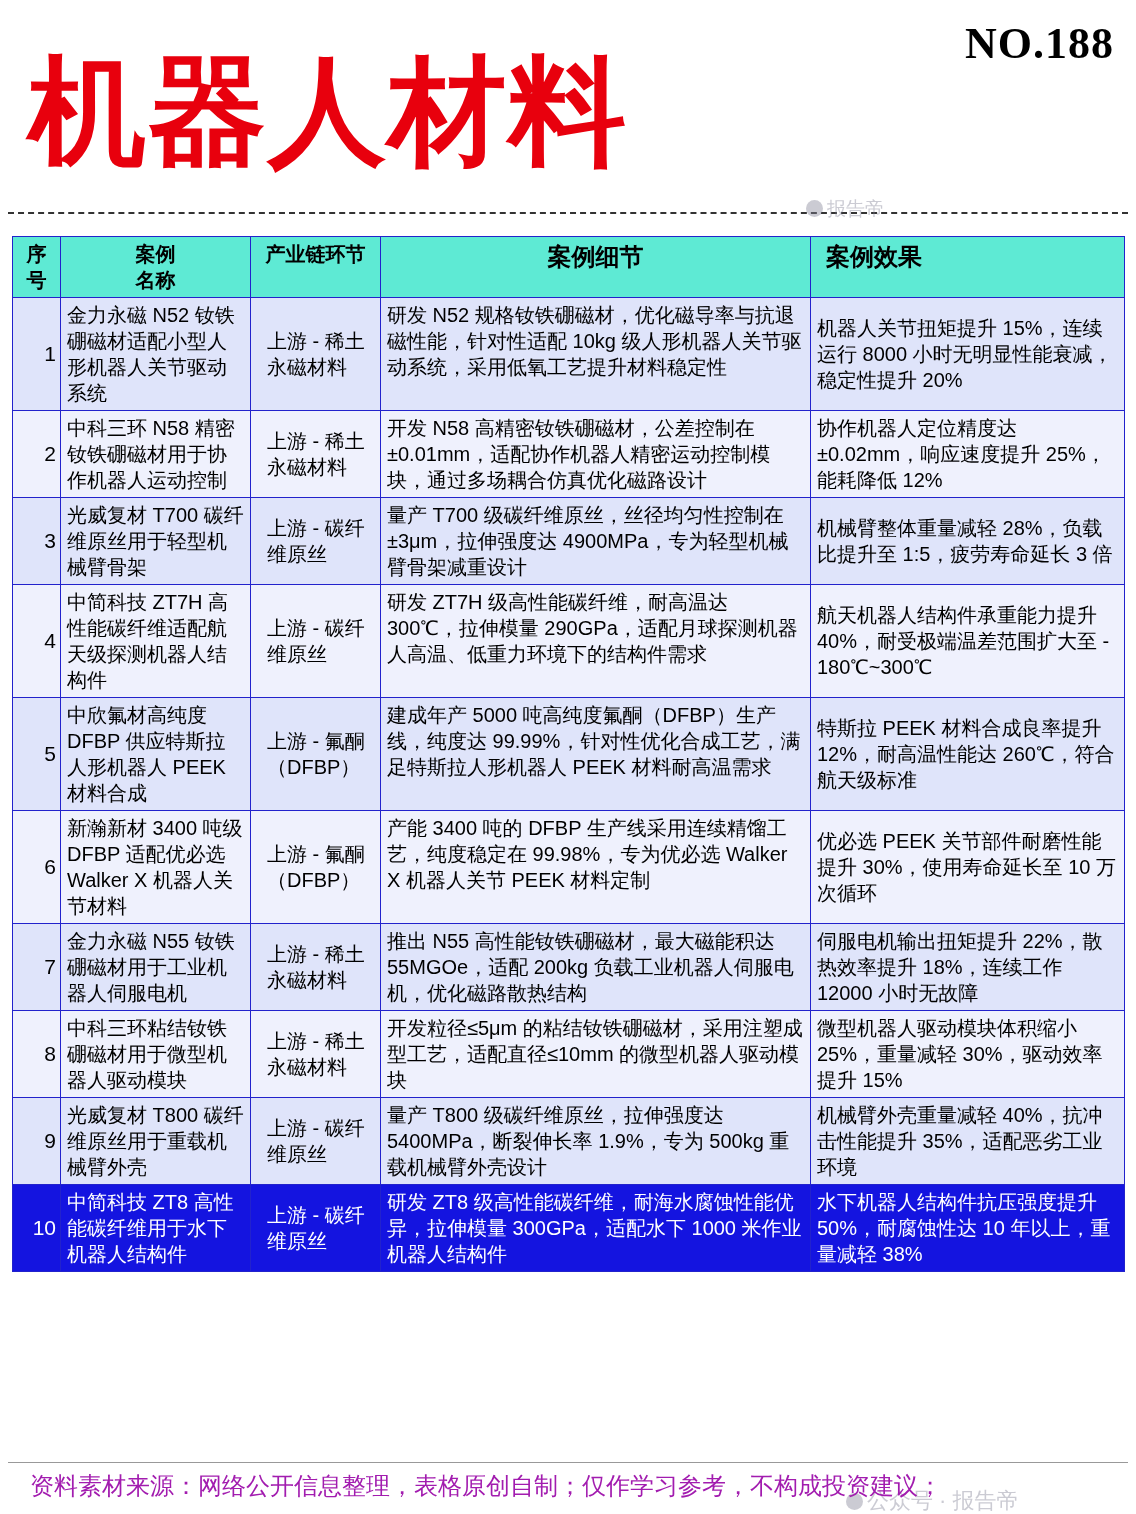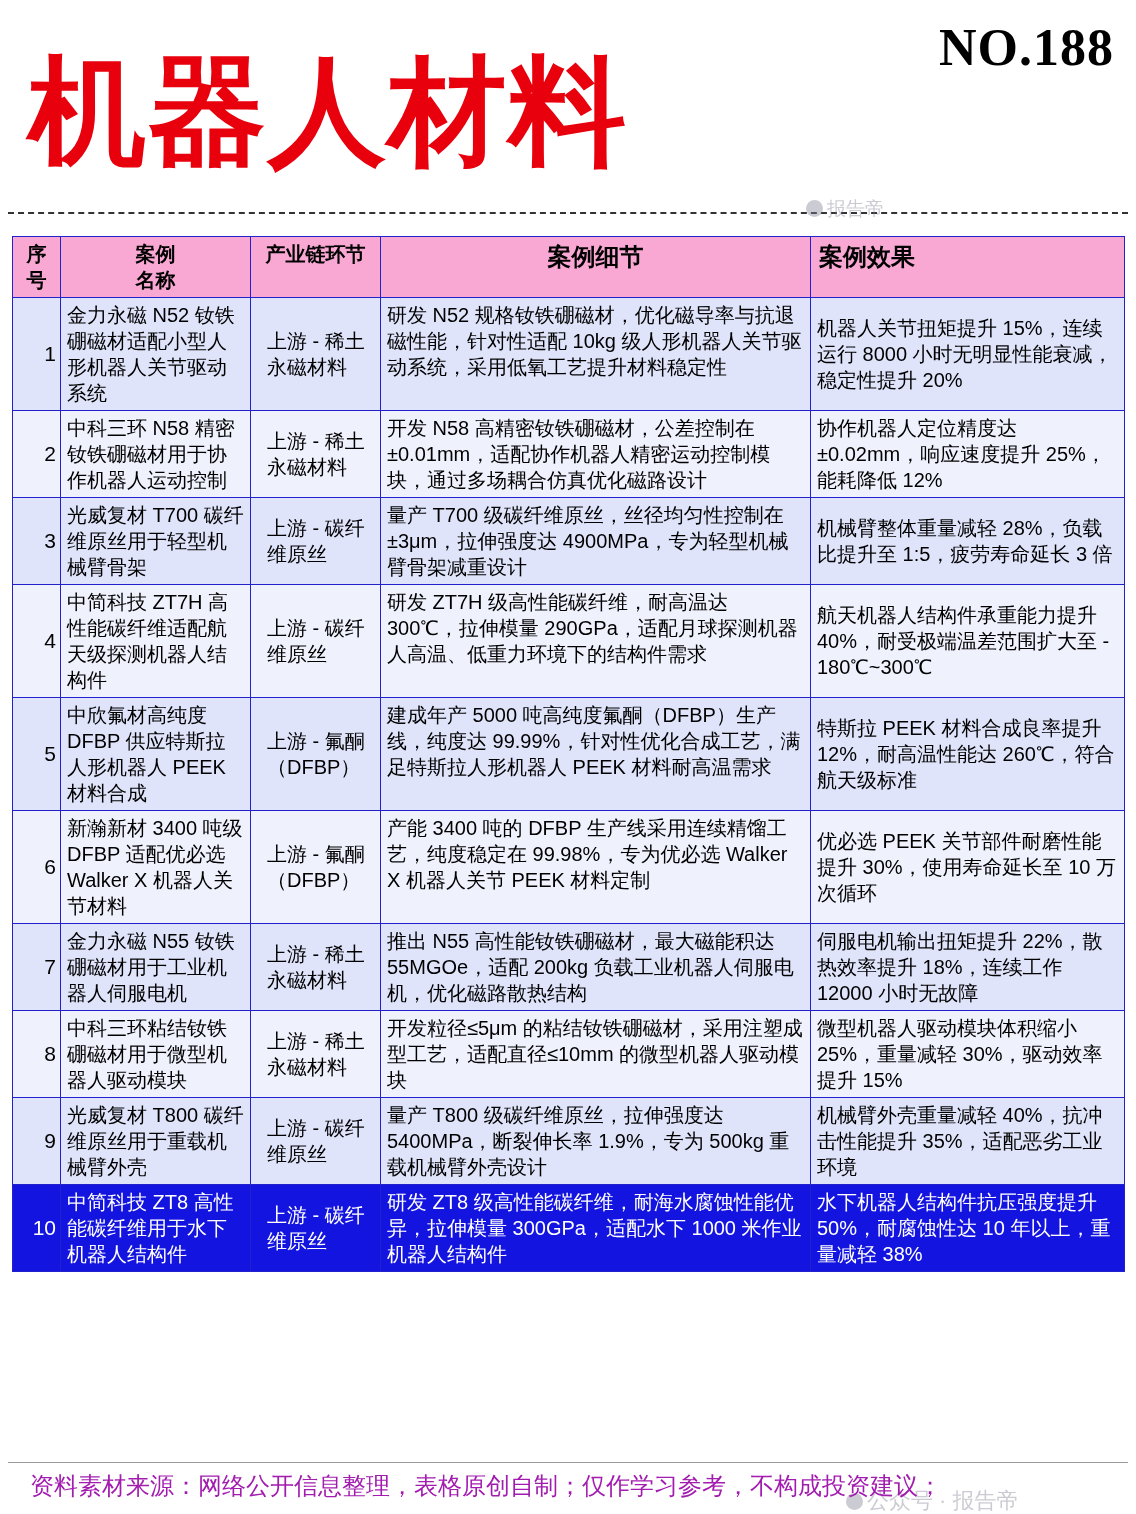--- a/index.html
+++ b/index.html
@@ -20,21 +20,21 @@
 
   
   .header {
     position: relative;
     height: 218px;
   }
   .issue-no {
     position: absolute;
     top: 18px;
     right: 22px;
-    font-size: 52px;
+    font-size: 44px;
     font-weight: bold;
     color: #000000;
     letter-spacing: 1px;
     font-family: "Liberation Serif", serif;
   }
   .main-title {
     position: absolute;
     left: 28px;
     top: 52px;
     font-size: 118px;
@@ -99,33 +99,33 @@
   table.grid th, table.grid td {
     border: 1px solid #2222cc;
     vertical-align: top;
     padding: 4px 6px;
     font-size: 20px;
     line-height: 1.30;
     color: #000;
     font-family: "Liberation Sans", sans-serif;
   }
   thead th {
-    background: #f9a8d4;
+    background: #5eead4;
     font-weight: bold;
     font-size: 23px;
     text-align: center;
     vertical-align: middle;
     padding: 8px 4px;
     color: #000;
   }
   thead th.th-detail, thead th.th-effect {
     font-size: 24px;
     margin-top: 30px;
   }
-  thead th.th-effect { text-align: left; padding-left: 8px; }
+  thead th.th-effect { text-align: left; padding-left: 15px; }
   col.c-no     { width: 48px; }
   col.c-name   { width: 190px; }
   col.c-chain  { width: 130px; }
   col.c-detail { width: 430px; }
   col.c-effect { width: 314px; }
 
   tbody td.td-no {
     text-align: right;
     vertical-align: middle;
     font-size: 21px;

